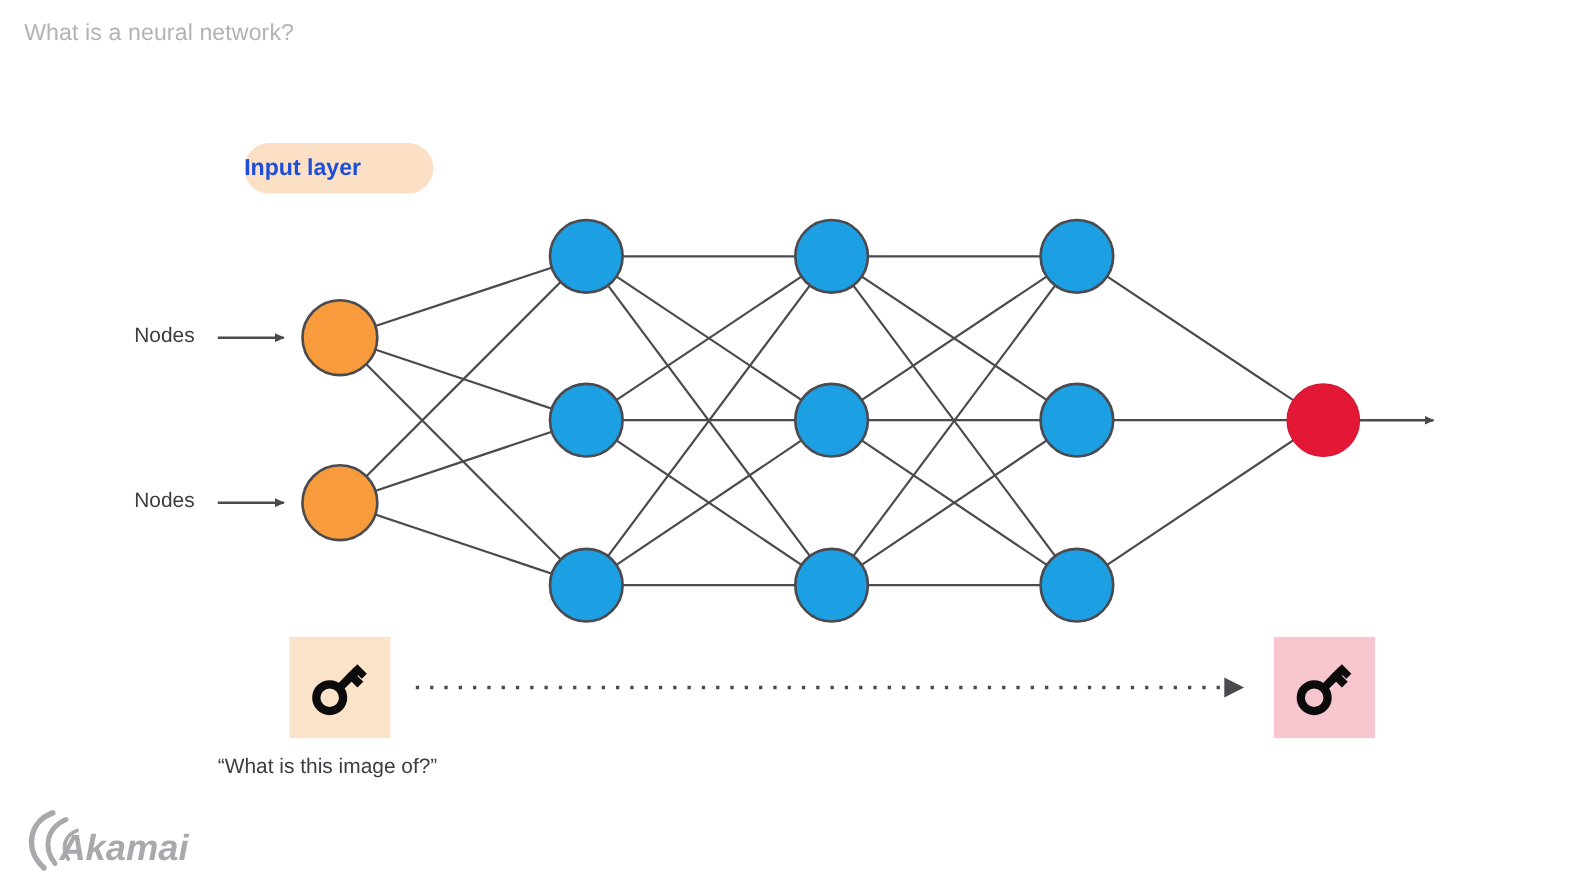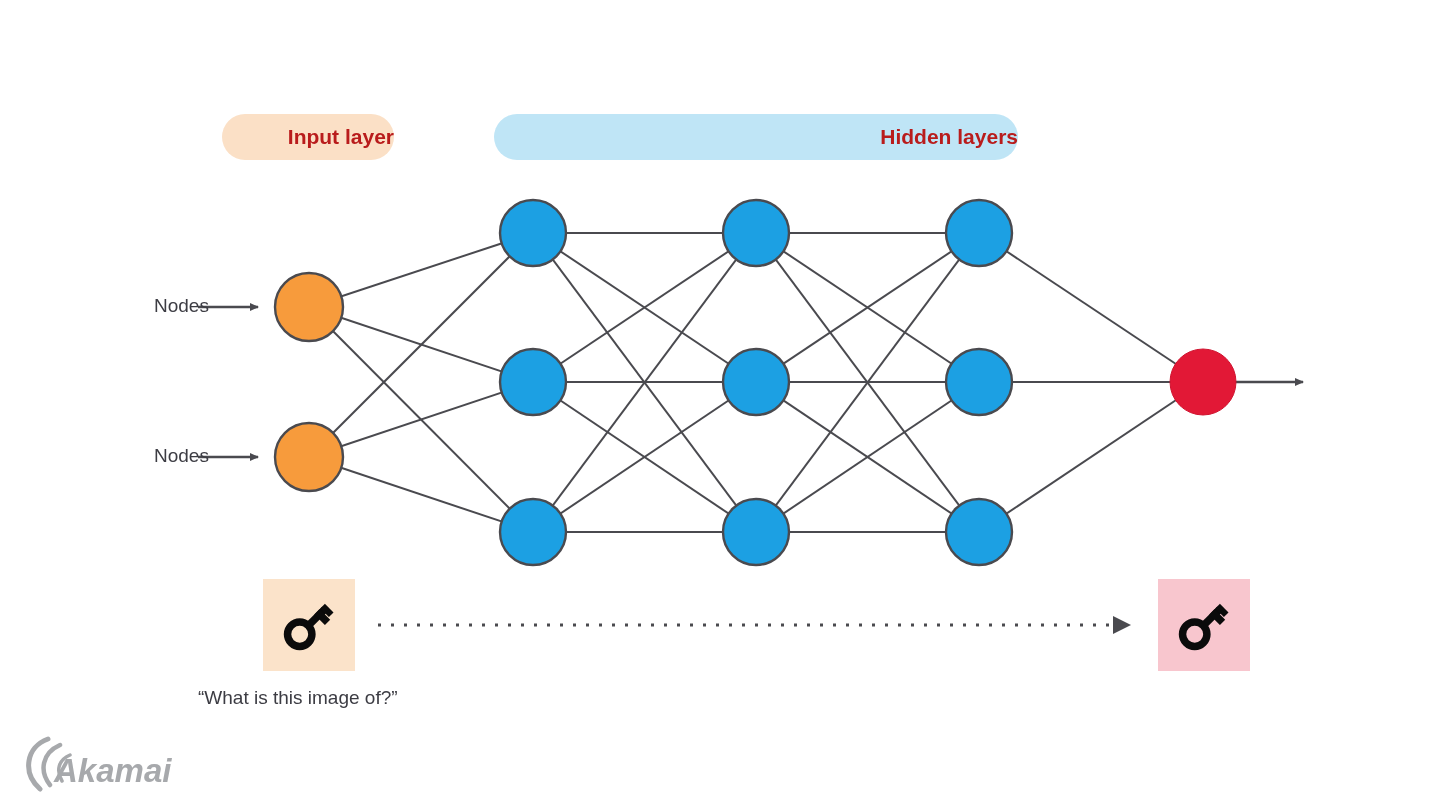--- a/index.html
+++ b/index.html
@@ -36,26 +36,27 @@
     white-space: nowrap;
   }
 
   
   .pill {
     position: absolute;
     height: 46px;
     border-radius: 23px;
     display: flex;
     align-items: center;
-    justify-content: flex-end;
+    justify-content: flex-start;
     font-size: 21px;
     font-weight: 700;
-    color: #b91c1c;
+    color: #1d4ed8;
     white-space: nowrap;
     box-sizing: border-box;
+    margin-top: 16px;
   }
   .pill-input {
     left: 222px;
     top: 114px;
     width: 172px;
     background: #fbe0c6;
   }
   .pill-hidden {
     left: 494px;
     top: 114px;
@@ -78,21 +79,20 @@
     height: 810px;
   }
 
   
   .node-label {
     position: absolute;
     font-size: 19px;
     font-weight: 400;
     color: #3c3c43;
     white-space: nowrap;
-    margin-left: 32px;
   }
   .node-label-1 { left: 122px; top: 295px; }
   .node-label-2 { left: 122px; top: 445px; }
 
   
   .img-tile {
     position: absolute;
     width: 92px;
     height: 92px;
     display: flex;
@@ -130,26 +130,24 @@
     top: 735px;
     width: 160px;
     height: 58px;
   }
 </style>
 </head>
 <body>
 
 <div id="slide">
 
+  <div class="slide-title">What is a neural network?</div>
 
   <div class="pill pill-input">
     <span>Input layer</span>
-  </div>
-  <div class="pill pill-hidden">
-    <span>Hidden layers</span>
   </div>
 
   <svg id="network" viewBox="0 0 1440 810">
     <defs>
       <marker id="arrowhead" markerWidth="9" markerHeight="8" refX="8" refY="4" orient="auto" markerUnits="userSpaceOnUse">
         <path d="M0,0 L9,4 L0,8 z" fill="#4a4a4f"></path>
       </marker>
       <marker id="arrowhead-dot" markerWidth="14" markerHeight="13" refX="13" refY="6.5" orient="auto" markerUnits="userSpaceOnUse">
         <path d="M0,0 L14,6.5 L0,13 z" fill="#4a4a4f"></path>
       </marker>

